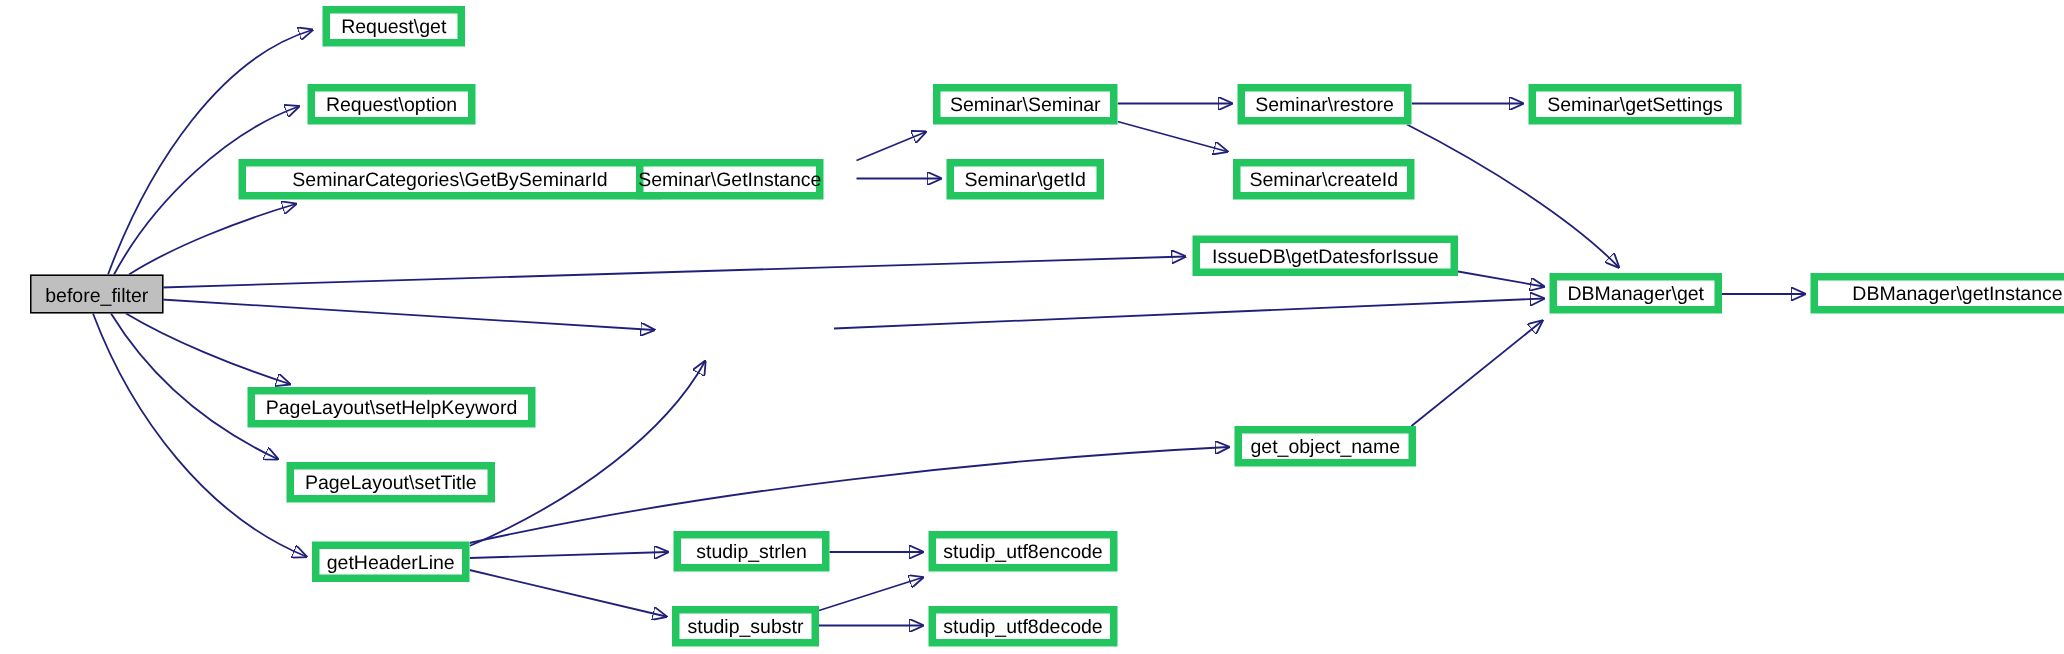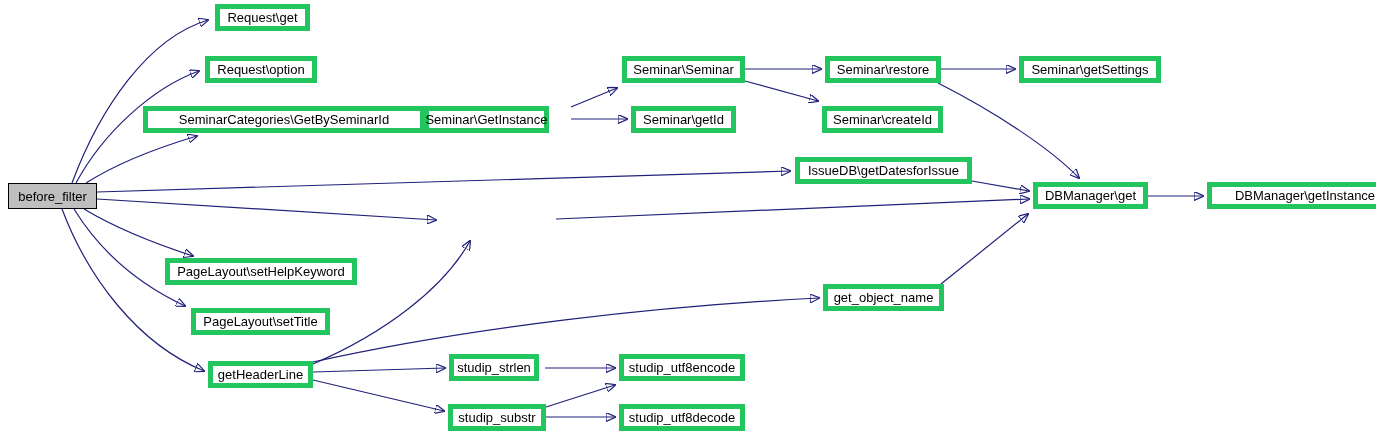--- a/index.html
+++ b/index.html
@@ -38,20 +38,21 @@
     display: flex;
     align-items: center;
     justify-content: center;
     white-space: nowrap;
     cursor: pointer;
   }
   .node.highlight {
     background: #bfbfbf;
     border: 1.5px solid #000000;
     cursor: default;
+    margin-left: 12px;
   }
 </style>
 </head>
 <body>
 
 <div class="canvas">
 
   <svg class="edges" width="1376" height="436" viewBox="0 0 1376 436">
     <defs>
       <marker id="arrow" markerWidth="10" markerHeight="9" refX="9" refY="4.5" orient="auto" markerUnits="userSpaceOnUse">
@@ -82,32 +83,32 @@
     <path d="M313,372 L445,368" marker-end="url(#arrow)"></path>
     <path d="M313,380 L444,411" marker-end="url(#arrow)"></path>
     <path d="M545,368 L615,368" marker-end="url(#arrow)"></path>
     <path d="M546,407 L615,385" marker-end="url(#arrow)"></path>
     <path d="M546,417 L615,417" marker-end="url(#arrow)"></path>
   </svg>
 
   <div class="node highlight" style="left:8px;top:183px;width:89px;height:26px">before_filter</div>
   <div class="node" style="left:215px;top:4px;width:95px">Request\get</div>
   <div class="node" style="left:205px;top:56px;width:112px">Request\option</div>
-  <div class="node" style="left:143px;top:106px;width:282px">SeminarCategories\GetBySeminarId</div>
+  <div class="node" style="left:159px;top:106px;width:282px">SeminarCategories\GetBySeminarId</div>
   <div class="node" style="left:424px;top:106px;width:125px">Seminar\GetInstance</div>
   <div class="node" style="left:622px;top:56px;width:123px">Seminar\Seminar</div>
   <div class="node" style="left:631px;top:106px;width:105px">Seminar\getId</div>
   <div class="node" style="left:825px;top:56px;width:116px">Seminar\restore</div>
   <div class="node" style="left:1019px;top:56px;width:142px">Seminar\getSettings</div>
   <div class="node" style="left:822px;top:106px;width:121px">Seminar\createId</div>
   <div class="node" style="left:795px;top:157px;width:177px">IssueDB\getDatesforIssue</div>
   <div class="node" style="left:1033px;top:182px;width:115px">DBManager\get</div>
   <div class="node" style="left:1207px;top:182px;width:196px">DBManager\getInstance</div>
   <div class="node" style="left:165px;top:258px;width:192px">PageLayout\setHelpKeyword</div>
   <div class="node" style="left:191px;top:308px;width:139px">PageLayout\setTitle</div>
   <div class="node" style="left:208px;top:361px;width:105px">getHeaderLine</div>
   <div class="node" style="left:823px;top:284px;width:121px">get_object_name</div>
-  <div class="node" style="left:449px;top:354px;width:90px">studip_strlen</div>
+  <div class="node" style="left:449px;top:354px;width:104px">studip_strlen</div>
   <div class="node" style="left:448px;top:404px;width:98px">studip_substr</div>
   <div class="node" style="left:619px;top:354px;width:126px">studip_utf8encode</div>
   <div class="node" style="left:619px;top:404px;width:126px">studip_utf8decode</div>
 
 </div>
 
 </body></html>

